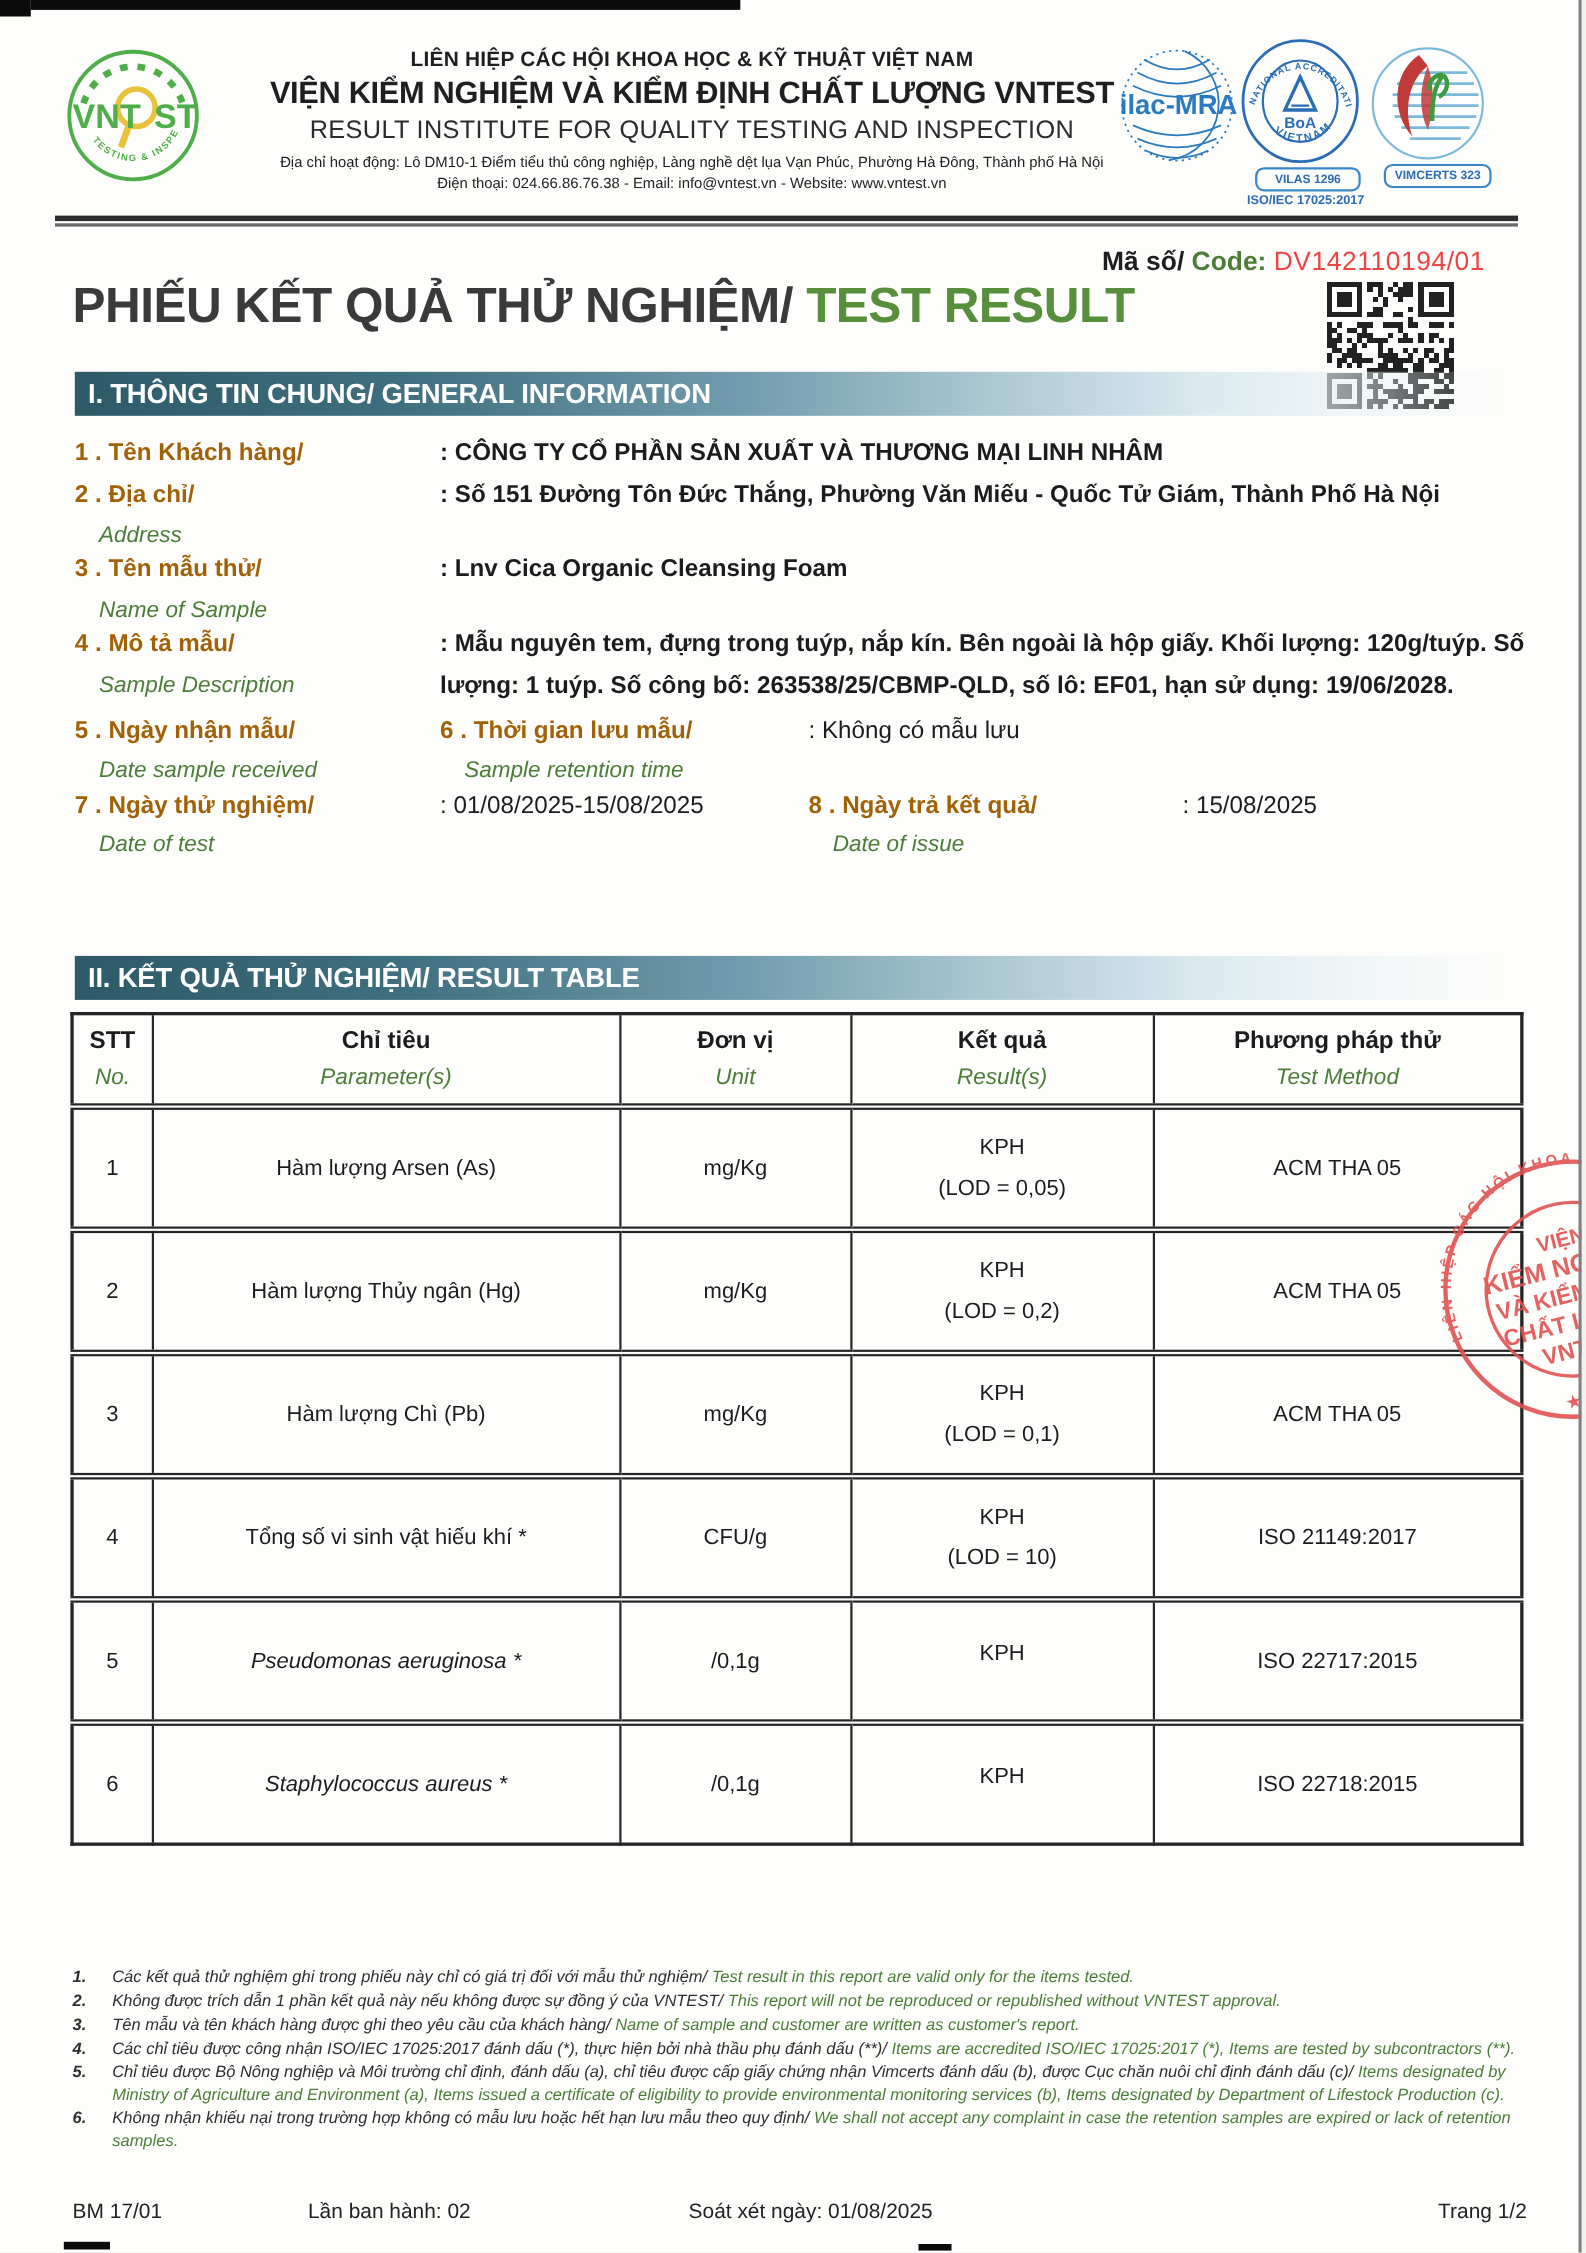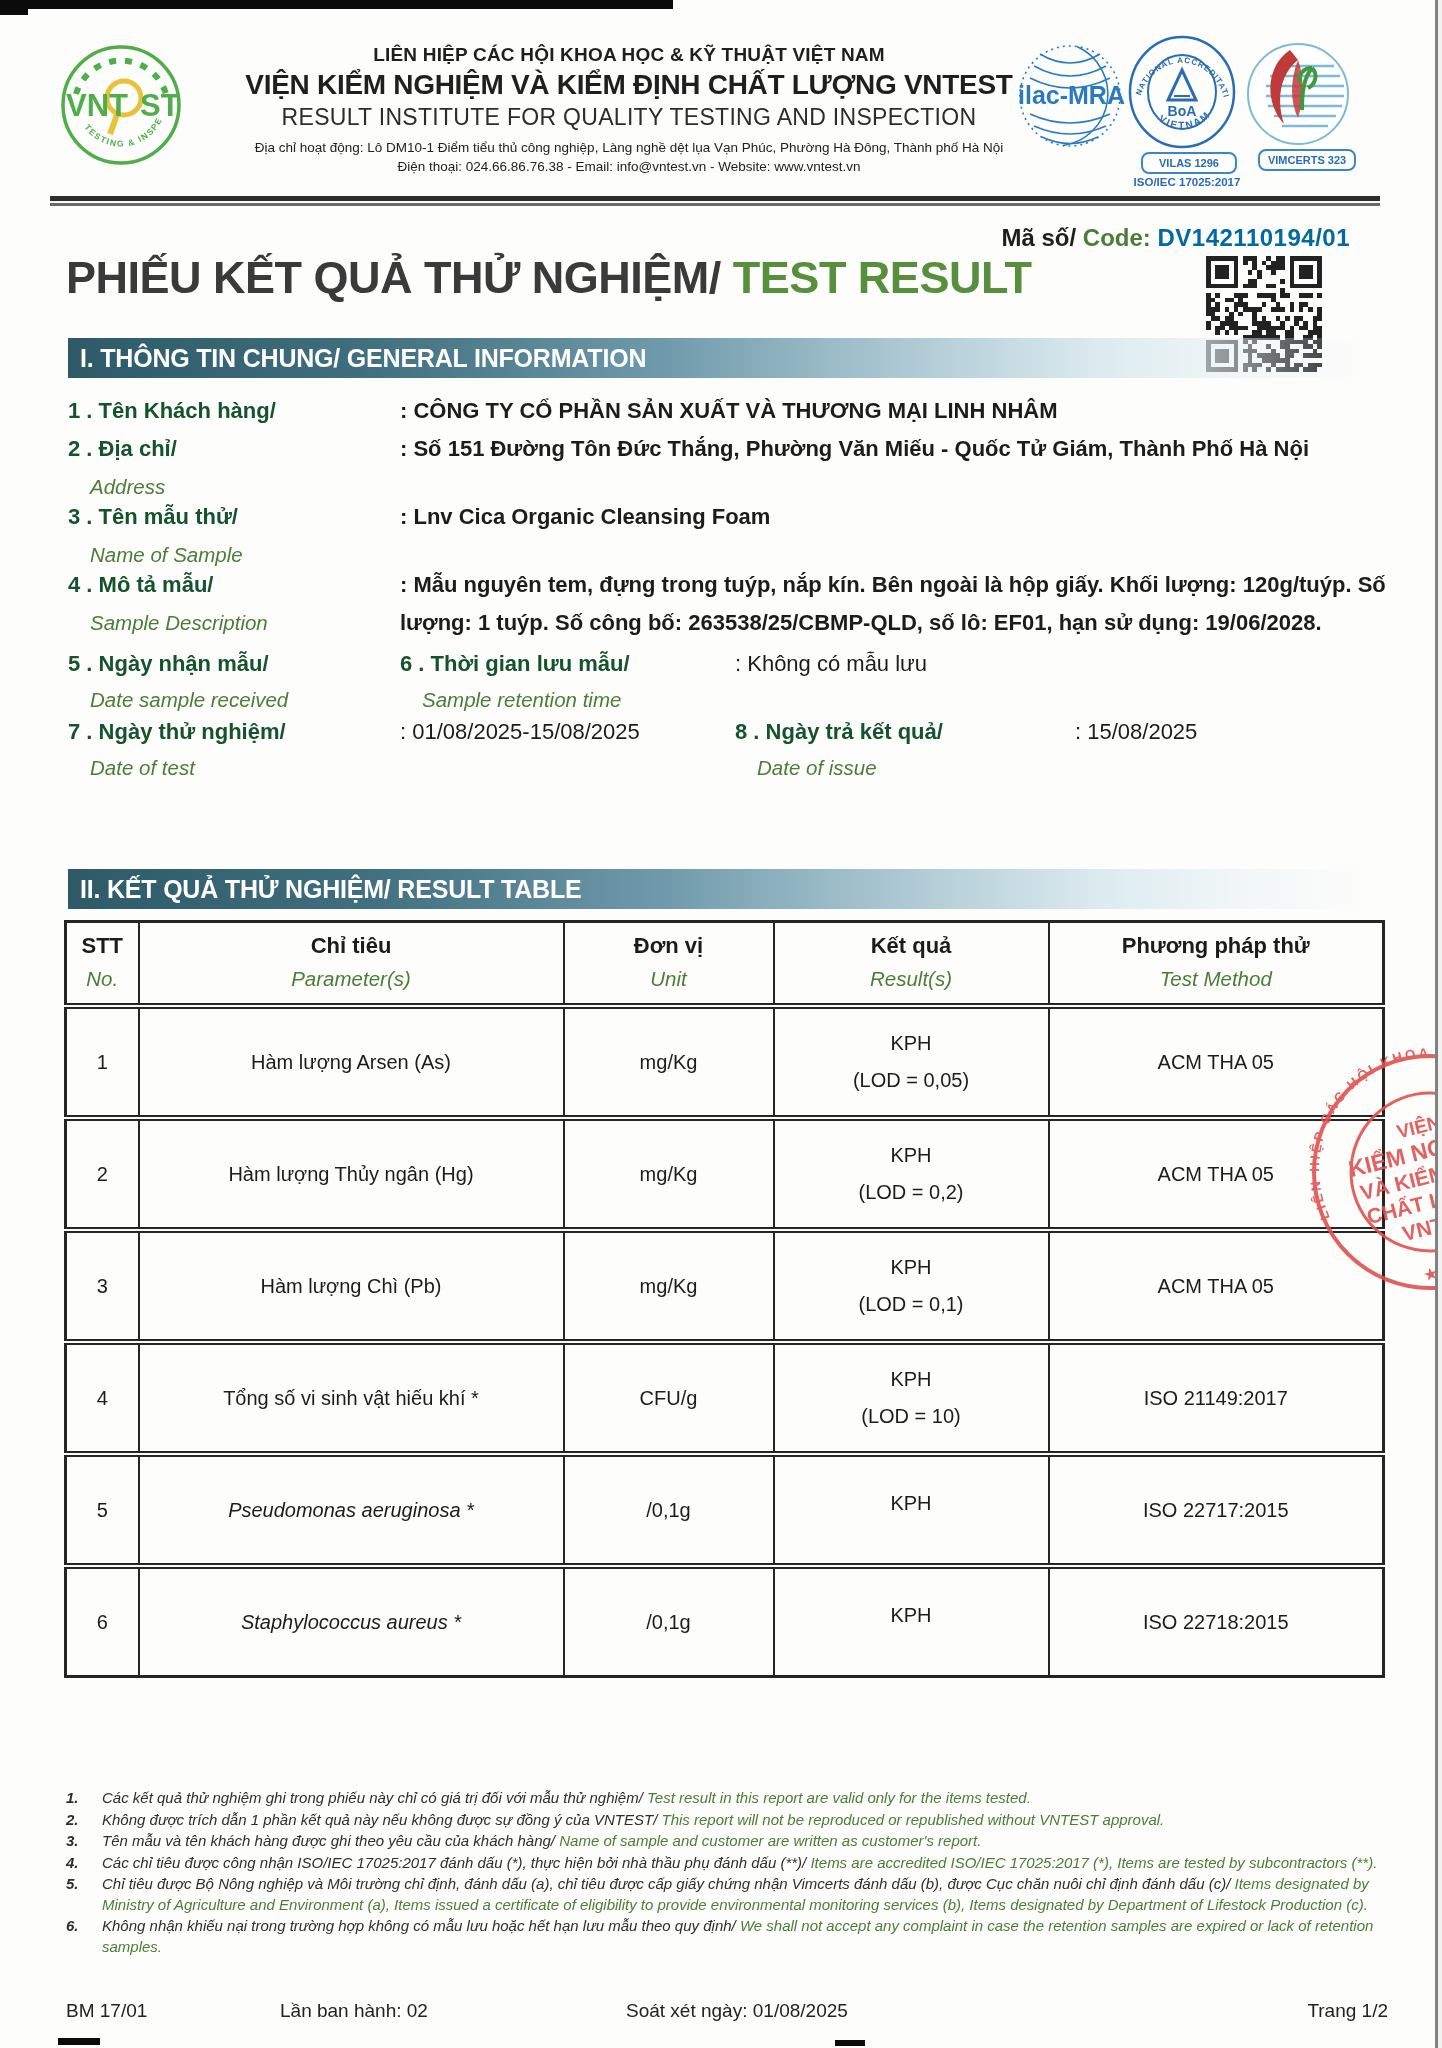--- a/index.html
+++ b/index.html
@@ -26,34 +26,34 @@
   .badge.vimc{left:1258px;top:149px;width:94px;}
   .iso-txt{position:absolute;left:1128px;top:176px;width:118px;text-align:center;
            color:#2a6db5;font-size:11.5px;font-weight:700;}
   .rule{position:absolute;left:50px;top:196px;width:1330px;height:11px;}
   .rule .r1{height:5px;background:#2d2d2d;}
   .rule .r2{height:3px;background:#6a6a6a;margin-top:2px;}
   
   .code-line{position:absolute;left:0;top:224px;width:1350px;text-align:right;font-size:24px;}
   .code-vi{font-weight:700;color:#1e1e1e;}
   .code-en{color:#4c7d38;font-weight:700;}
-  .code-val{color:#0369a1;font-weight:700;letter-spacing:.5px;}
+  .code-val{color:#ef4444;font-weight:400;letter-spacing:.5px;}
   .title{position:absolute;left:66px;top:252px;font-size:45px;font-weight:700;letter-spacing:-.5px;}
   .title .vi{color:#3a3a3a;}
   .title .en{color:#578f3d;}
   .qr{position:absolute;left:1203px;top:256px;width:122px;height:116px;}
   
   .secbar{position:absolute;left:68px;width:1324px;height:40px;color:#fff;font-size:25px;font-weight:700;
           line-height:40px;padding-left:12px;box-sizing:border-box;letter-spacing:-.2px;
           background:linear-gradient(90deg,#2e5a68 0%,#3f6e7e 22%,#6f9aab 45%,#a9c6d1 62%,#dcebf0 78%,rgba(230,240,244,.55) 88%,rgba(255,255,255,0) 98%);}
   .bar1{top:338px;} .bar2{top:869px;}
   
   .info{position:absolute;left:68px;top:392px;width:1324px;font-size:22px;line-height:38px;}
   .irow{display:grid;grid-template-columns:332px 1fr;align-items:start;}
-  .ilab{font-weight:700;color:#14532d;}
+  .ilab{font-weight:700;color:#a16207;}
   .isub{font-style:italic;color:#4c7d38;padding-left:22px;font-size:20.5px;}
   .ival{font-weight:700;color:#1c1c1c;}
   .prow{display:grid;grid-template-columns:332px 335px 340px 1fr;align-items:start;line-height:36px;}
   .prow .ival{font-weight:400;}
   .r3{margin-top:-8px;} .p1{margin-top:4px;} .p2{margin-top:-4px;}
   
   .rtable{position:absolute;left:64px;top:920px;width:1318px;border-collapse:collapse;
           font-size:20px;color:#1c1c1c;table-layout:fixed;}
   .rtable col.c0{width:73px;} .rtable col.c1{width:425px;} .rtable col.c2{width:210px;}
   .rtable col.c3{width:275px;} .rtable col.c4{width:335px;}

